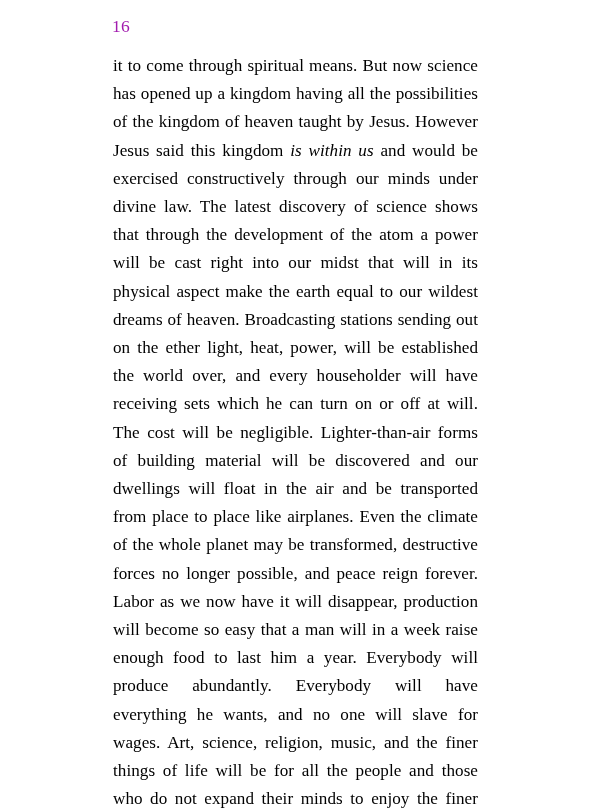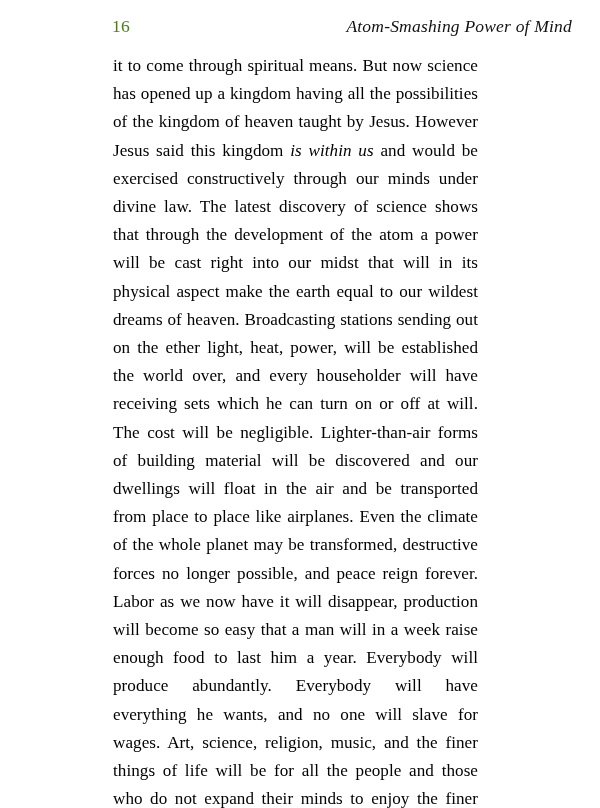--- a/index.html
+++ b/index.html
@@ -27,21 +27,21 @@
     right: 28px;
     height: 26px;
     display: flex;
     align-items: baseline;
     justify-content: space-between;
   }
   .folio {
     font-family: "Liberation Serif", serif;
     font-size: 17.5px;
     letter-spacing: 0.3px;
-    color: #4d7c0f;
+    color: #a21caf;
   }
   .book-title {
     font-family: "Liberation Serif", serif;
     font-style: italic;
     font-size: 17.5px;
     letter-spacing: 0.2px;
     color: #111;
     white-space: nowrap;
   }
   .body-text {
@@ -67,20 +67,19 @@
     letter-spacing: 0.05px;
   }
 </style>
 </head>
 <body>
 
 <div class="page">
 
   <div class="running-head">
     <span class="folio">16</span>
-    <span class="book-title">Atom-Smashing Power of Mind</span>
   </div>
 
   <div class="body-text" id="body-text">
       <p><span>it to come through spiritual means. But now science has opened up a kingdom having all the possibilities of the kingdom of heaven taught by Jesus. However Jesus said this kingdom </span><em>is within us</em><span> and would be exercised constructively through our minds under divine law. The latest discovery of science shows that through the development of the atom a power will be cast right into our midst that will in its physical aspect make the earth equal to our wildest dreams of heaven. Broadcasting stations sending out on the ether light, heat, power, will be established the world over, and every householder will have receiving sets which he can turn on or off at will. The cost will be negligible. Lighter-than-air forms of building material will be discovered and our dwellings will float in the air and be transported from place to place like airplanes. Even the climate of the whole planet may be transformed, destructive forces no longer possible, and peace reign forever. Labor as we now have it will disappear, production will become so easy that a man will in a week raise enough food to last him a year. Everybody will produce abundantly. Everybody will have everything he wants, and no one will slave for wages. Art, science, religion, music, and the finer things of life will be for all the people and those who do not expand their minds to enjoy the finer things of life will be out of step with the times.</span></p>
     </div>
 
 </div>
 
 </body></html>

